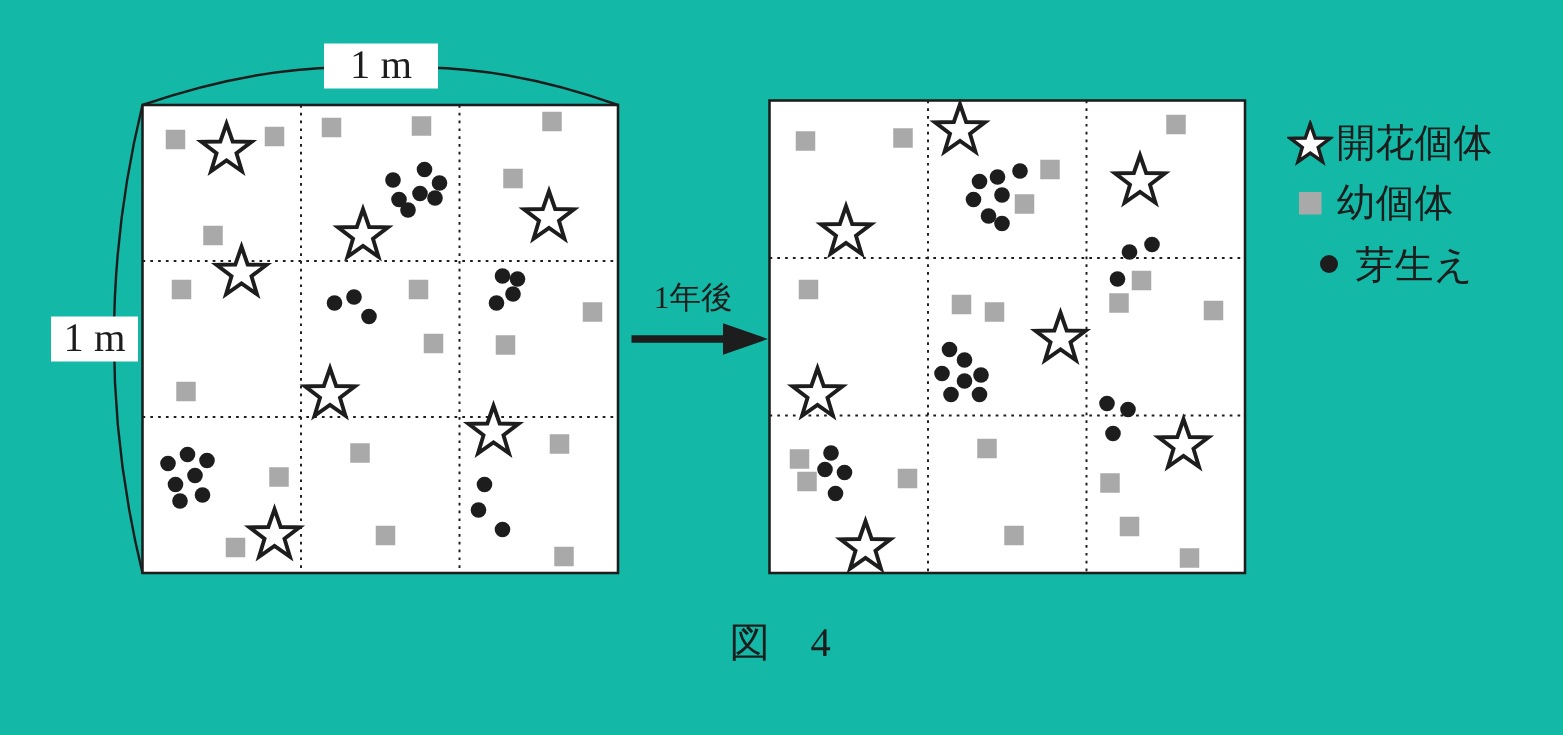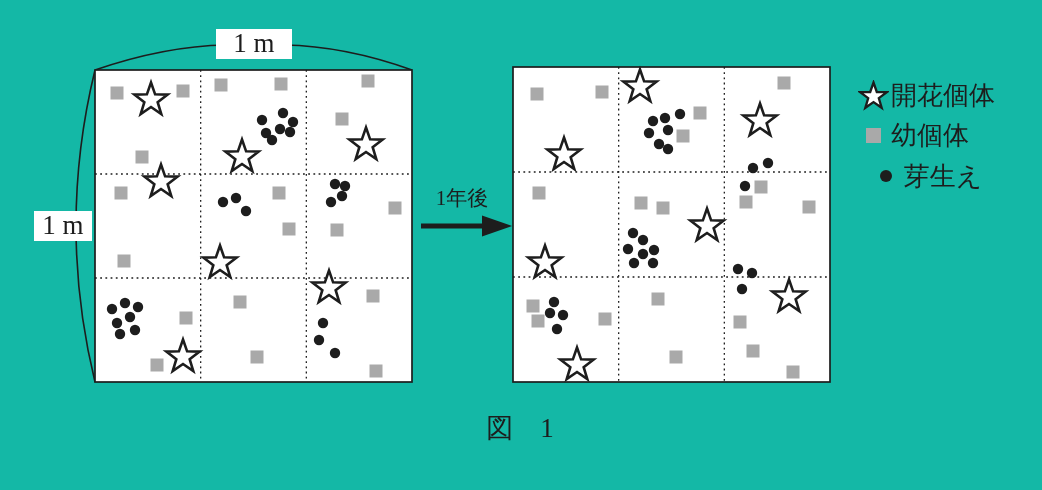--- a/index.html
+++ b/index.html
@@ -158,21 +158,21 @@
       </g>
       <g>
         <line x1="421" y1="226" x2="488" y2="226" stroke="#1d1d1d" stroke-width="5"></line>
         <path d="M512 226 L482 215.5 L482 236.5 Z" fill="#1d1d1d"></path>
       </g>
     </svg>
 
   <div class="lbl scale-top">1 m</div>
   <div class="lbl scale-left">1 m</div>
   <div class="lbl arrow-lbl">1年後</div>
-  <div class="lbl caption">図　1</div>
+  <div class="lbl caption">図　4</div>
 
   <div class="legend">
     <div class="legend-row r1">
       <span class="legend-icon">
         <svg width="31" height="31" viewBox="0 0 30 31">
           <polygon points="15,2.5 18.3,12 28.3,12.2 20.3,18.2 23.2,27.8 15,22.1 6.8,27.8 9.7,18.2 1.7,12.2 11.7,12" fill="#ffffff" stroke="#1d1d1d" stroke-width="2.3"></polygon>
         </svg>
       </span>
       <span class="legend-label">開花個体</span>
     </div>

